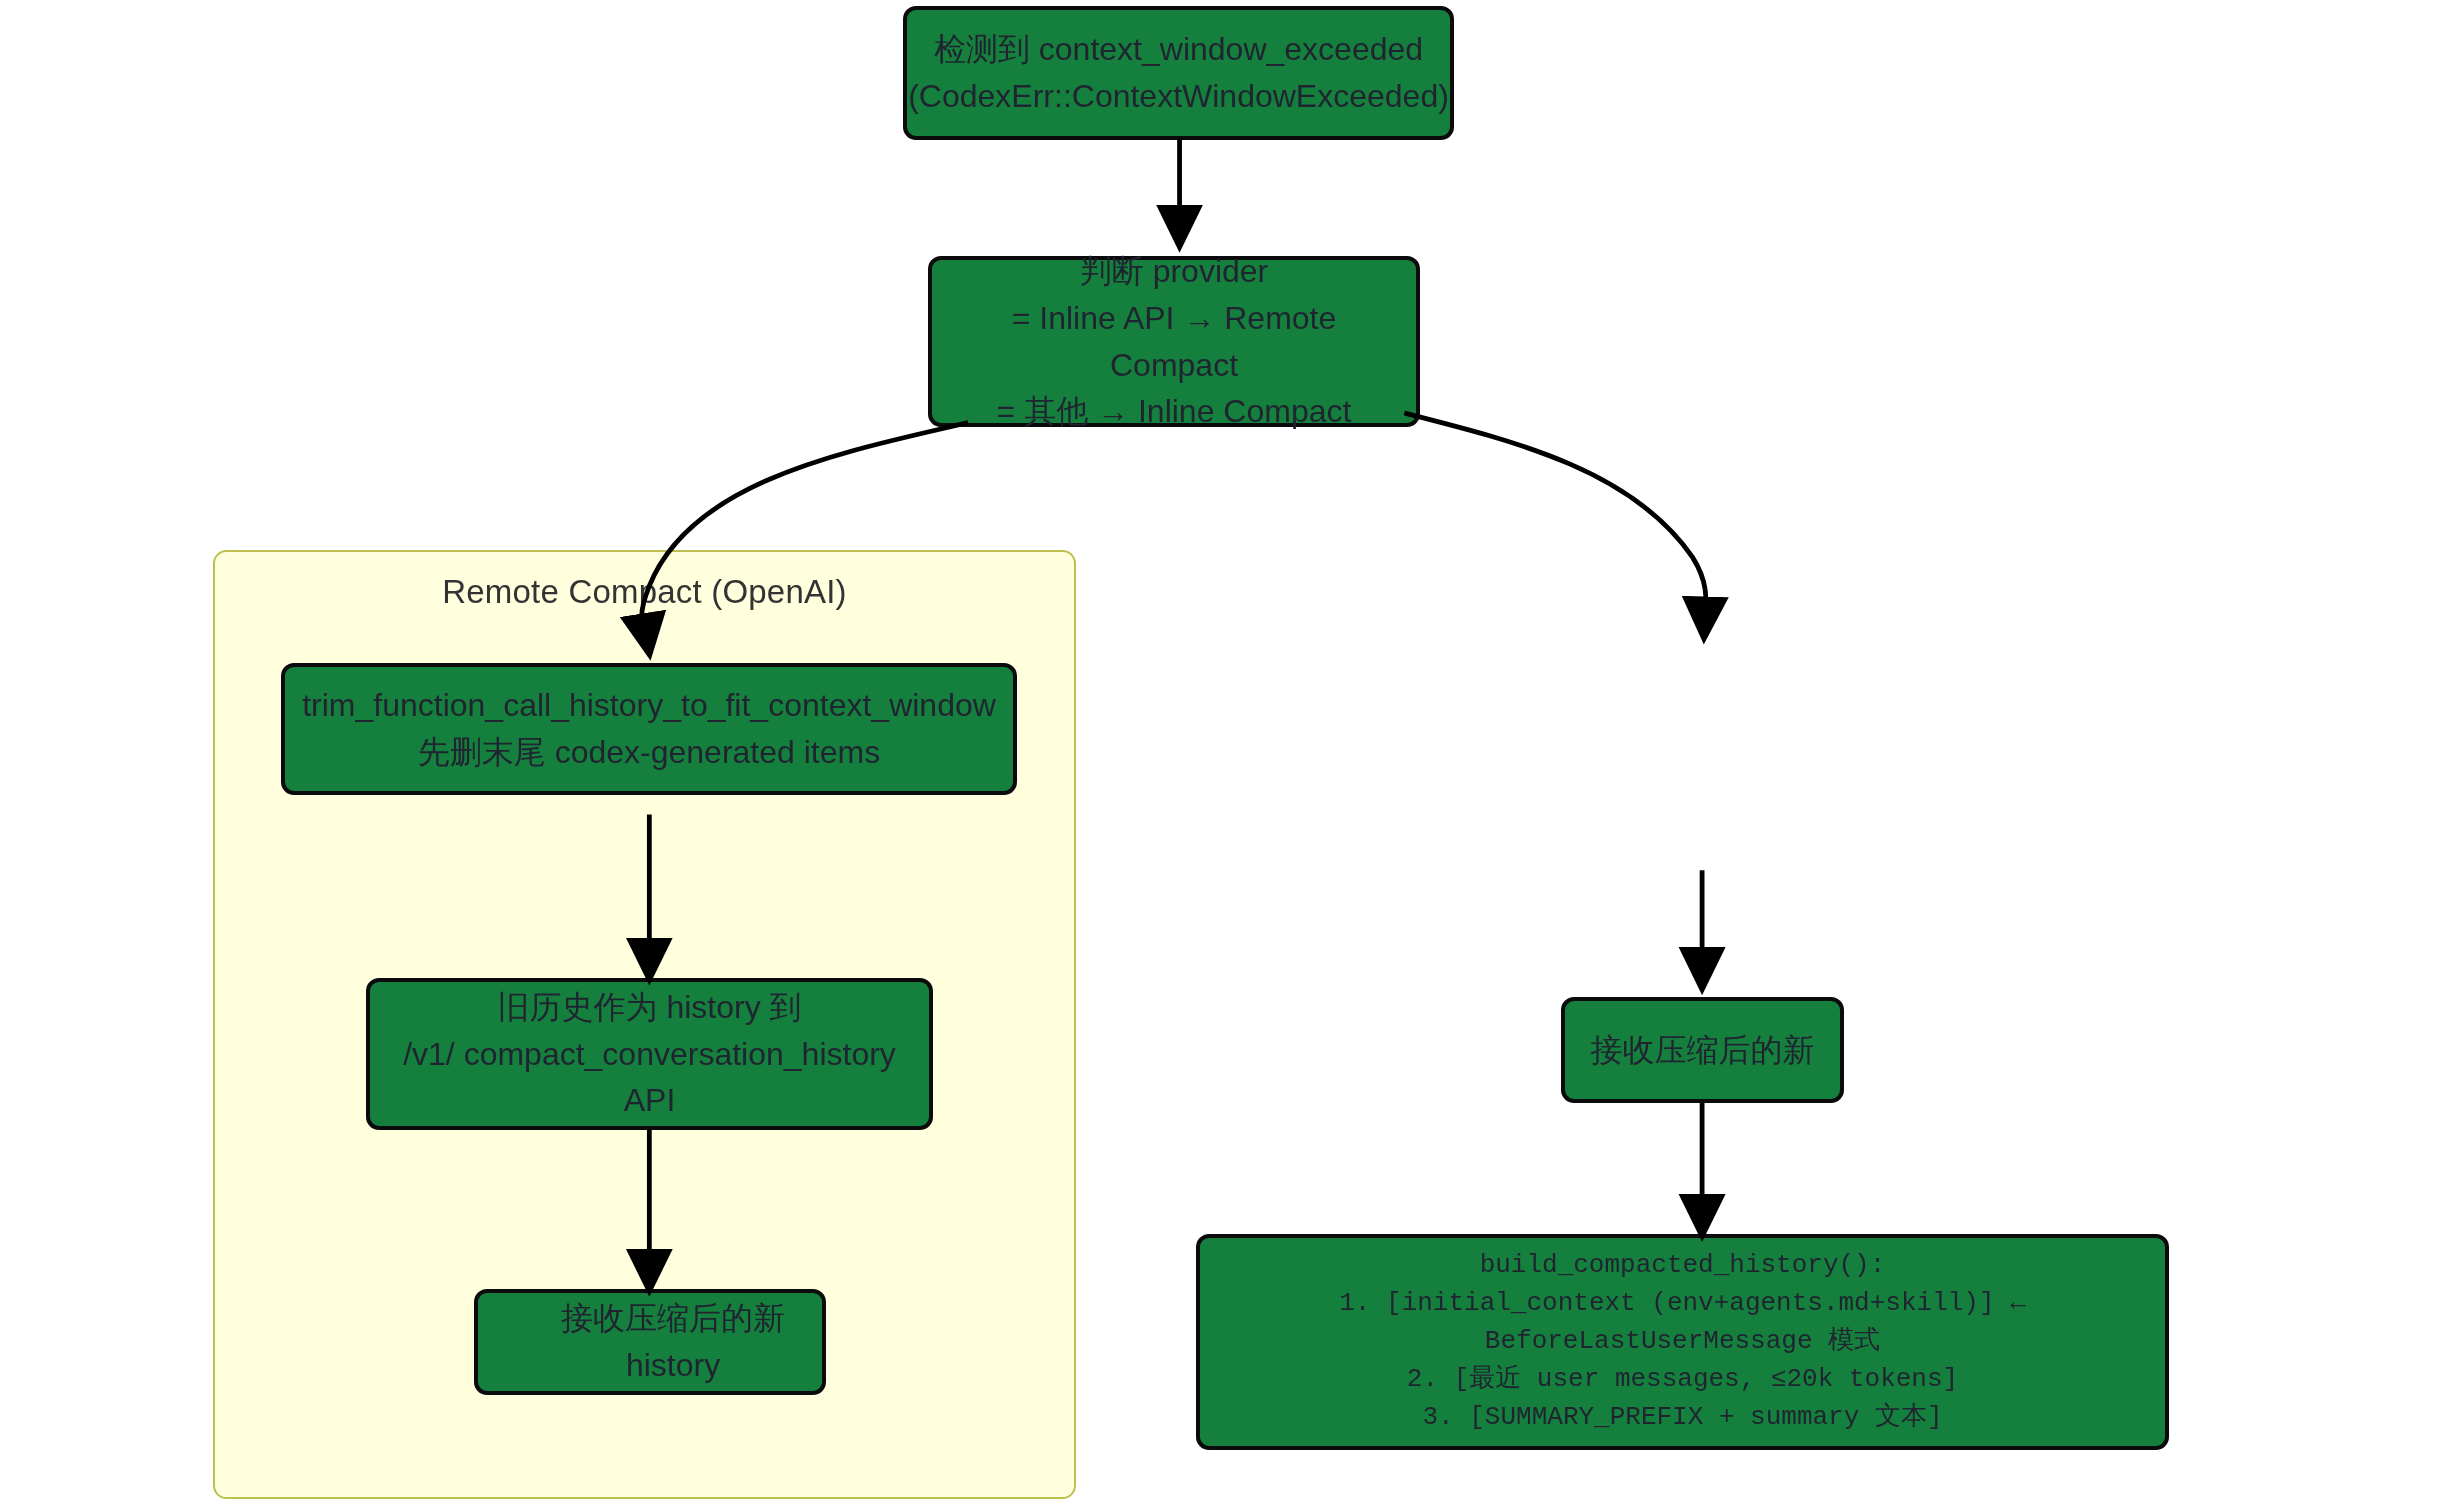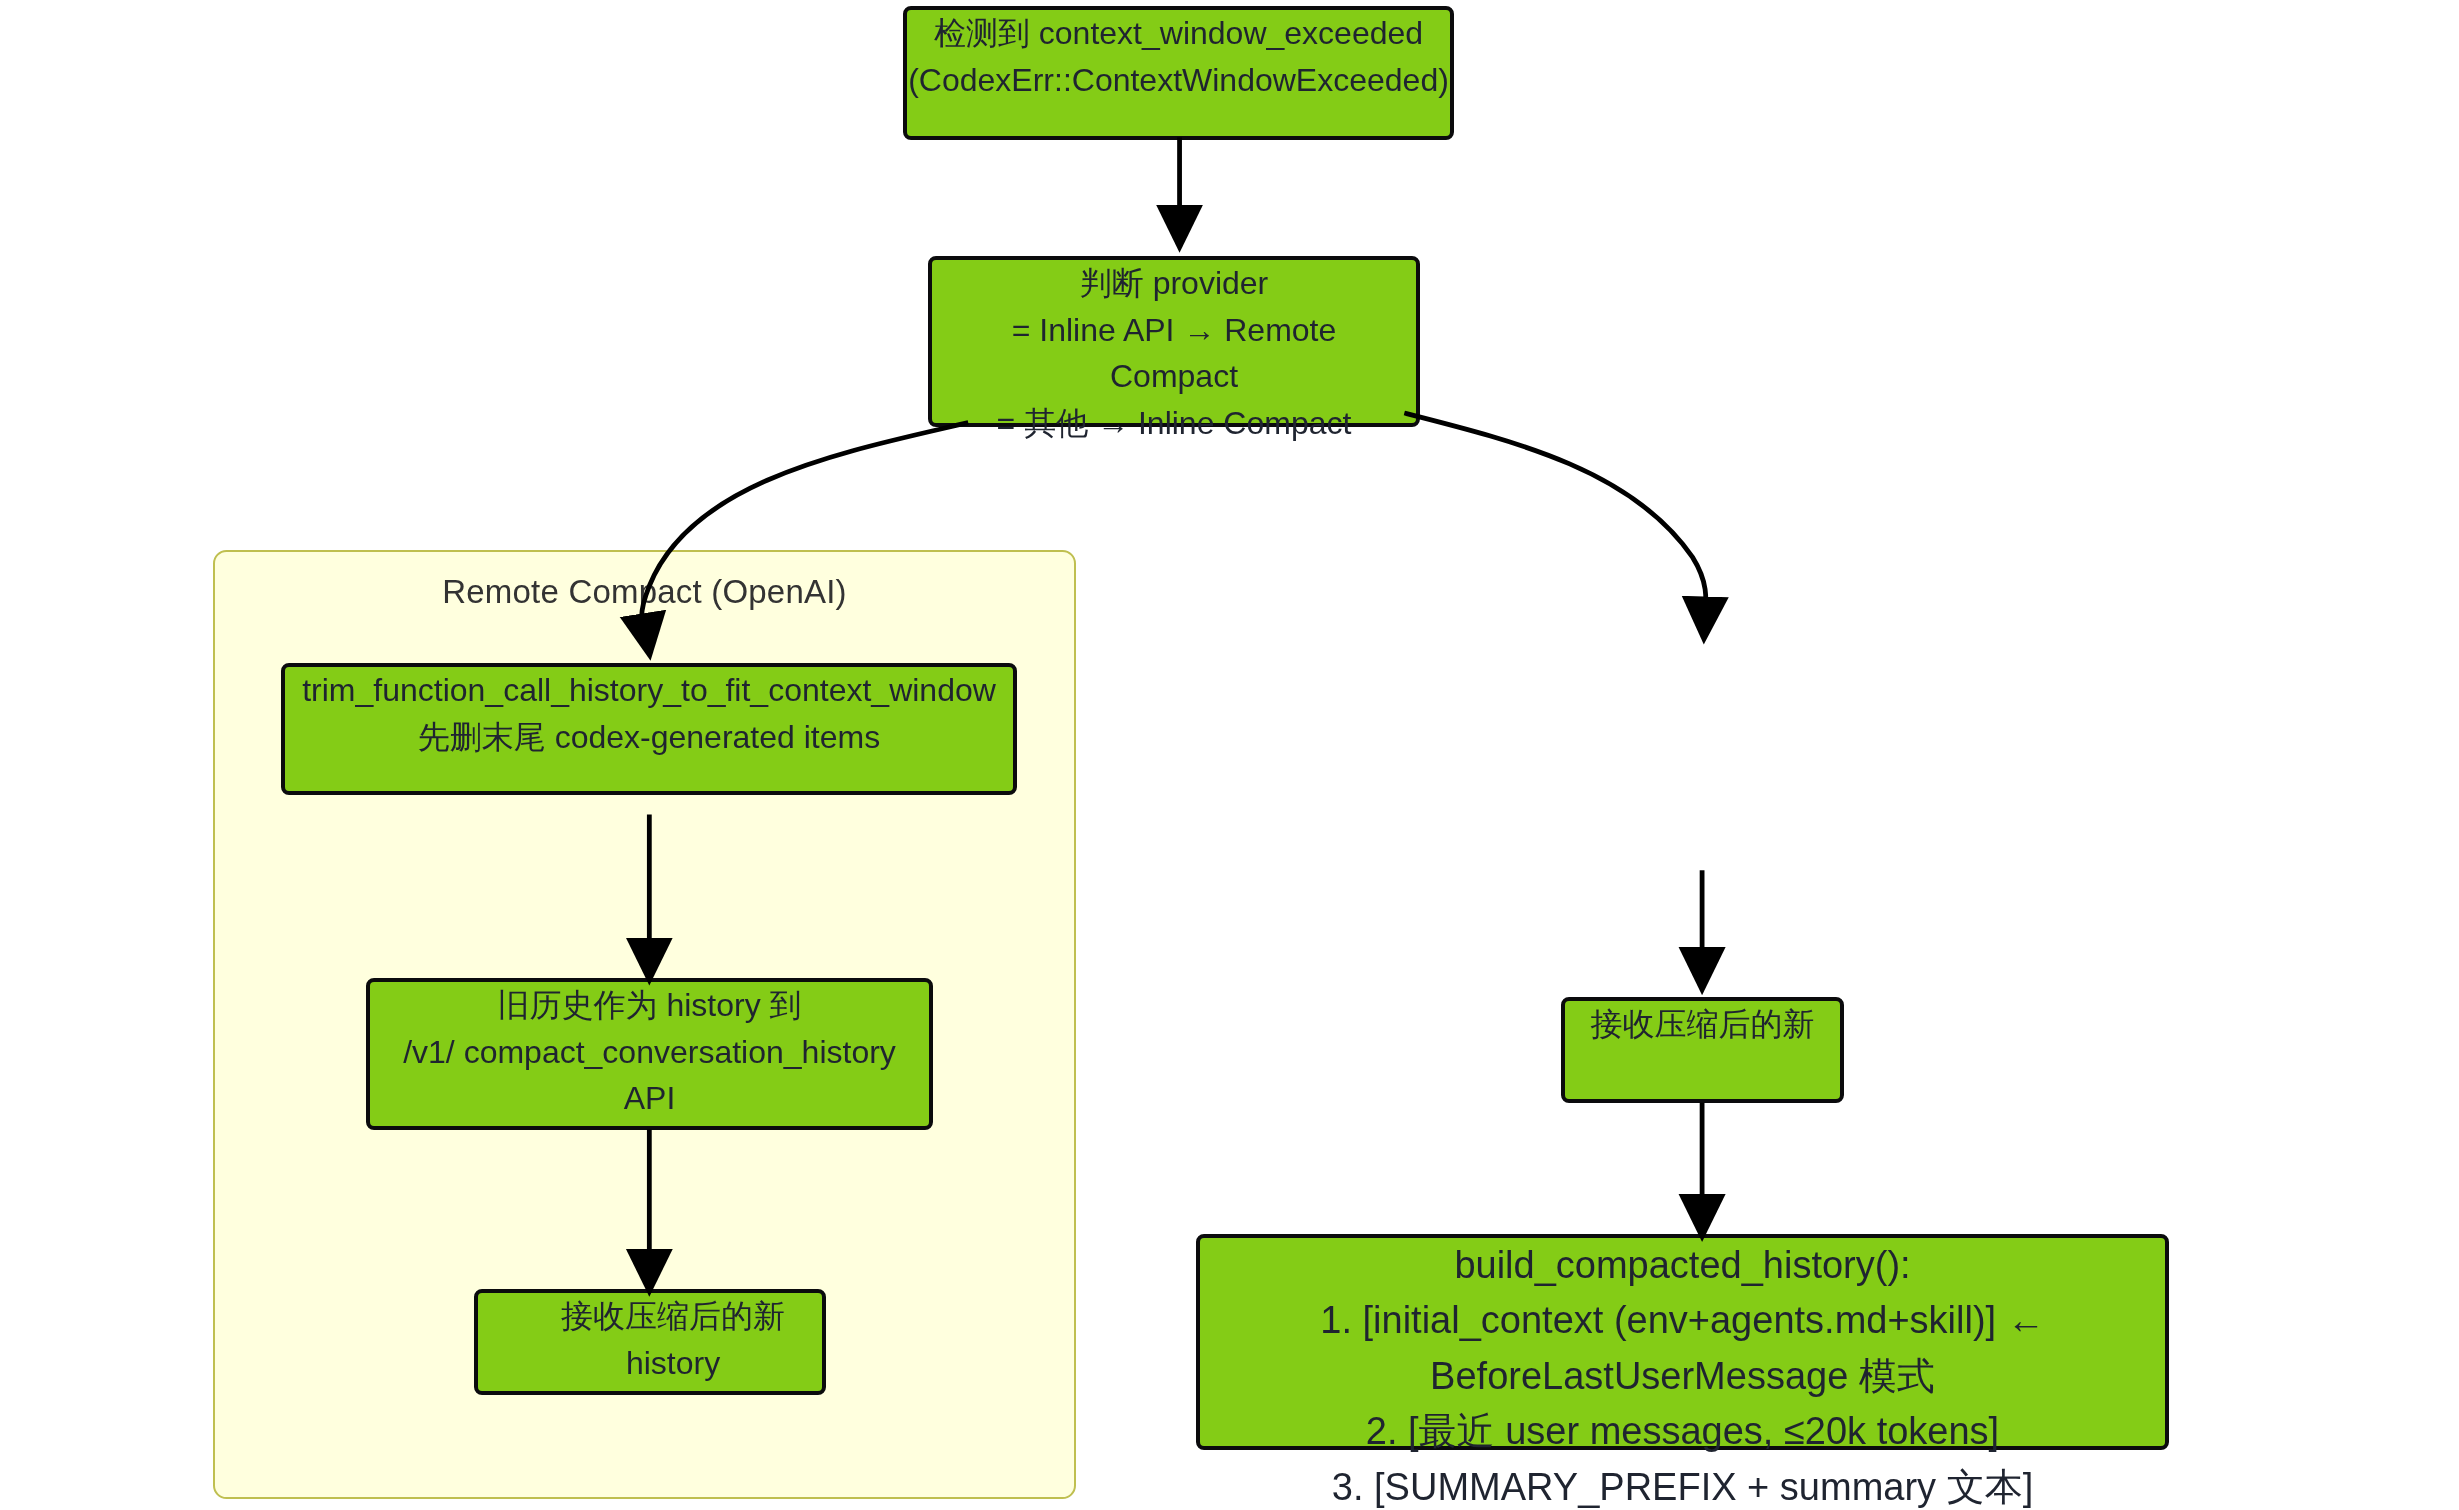--- a/index.html
+++ b/index.html
@@ -42,39 +42,40 @@
     left: 0;
     width: 100%;
     text-align: center;
     font-size: 33px;
     color: #333333;
     letter-spacing: 0.2px;
     white-space: nowrap;
   }
   .node {
     position: absolute;
-    background: #84cc16;
+    background: #15803d;
     border: 4.8px solid #0b0b0d;
-    border-radius: 8px;
+    border-radius: 13px;
     box-sizing: border-box;
     display: flex;
-    align-items: flex-start;
+    align-items: center;
     justify-content: center;
     z-index: 2;
   }
   .node-label {
     text-align: center;
     font-size: 32px;
     line-height: 1.46;
     color: #1f2430;
     padding: 0 11.5px;
     white-space: pre-line;
   }
   .node-label.small {
-    font-size: 38px;
+    font-size: 26px;
+    font-family: Liberation Mono, monospace;
   }
 </style>
 </head>
 <body>
 
 <div id="canvas">
 
   <svg id="edges" viewBox="0 0 2560 1572">
     <defs>
       <marker id="arrow" markerWidth="11" markerHeight="11" refX="8.4" refY="5.5" orient="auto" markerUnits="strokeWidth">

